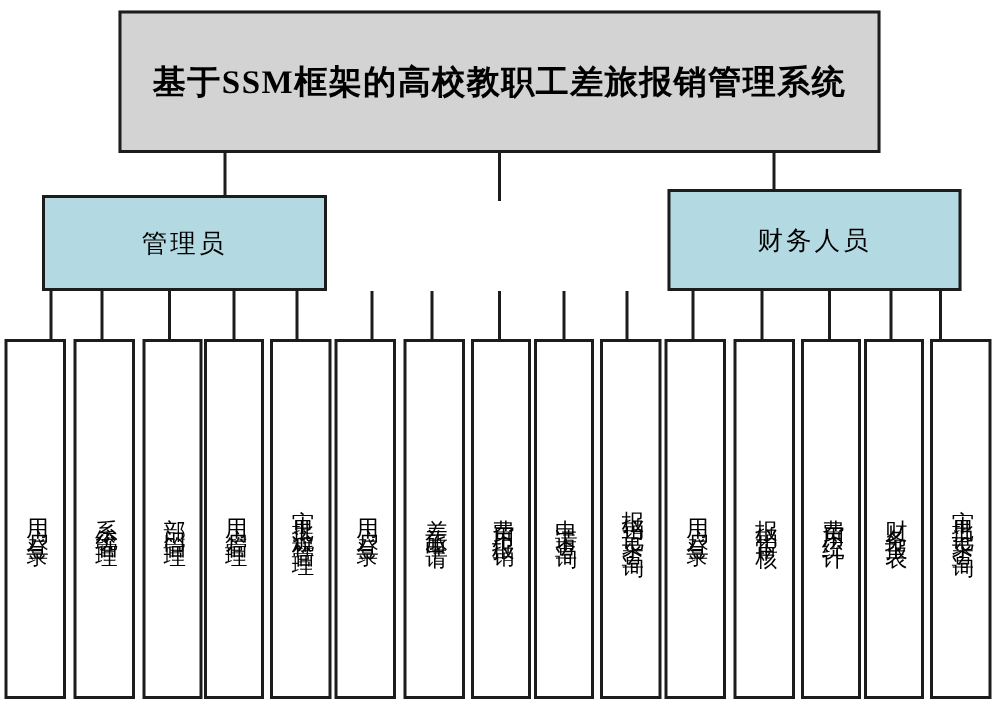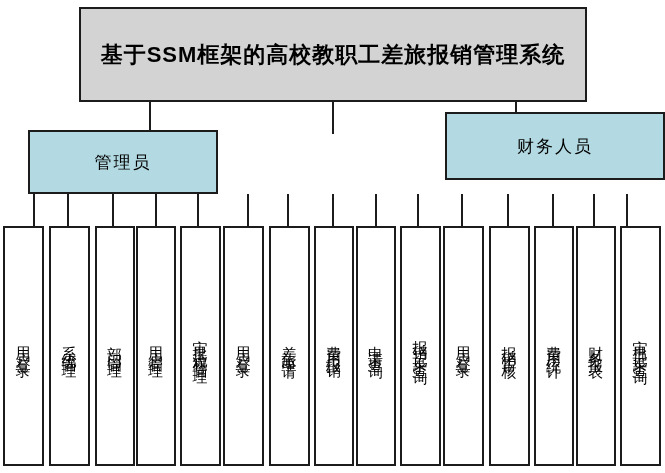--- a/index.html
+++ b/index.html
@@ -1,18 +1,18 @@
 <!DOCTYPE html>
 <html><head>
 <meta charset="utf-8">
 <style>
   html,body{margin:0;padding:0;background:#fff;}
   .canvas{
     position:relative;width:665px;height:473px;background:#ffffff;
-    font-family:Liberation Sans, sans-serif;color:#000;overflow:hidden;
+    font-family:Liberation Serif, serif;color:#000;overflow:hidden;
   }
   .node{
     position:absolute;box-sizing:border-box;border:2px solid #1c1c1c;
     display:flex;align-items:center;justify-content:center;z-index:2;
   }
   .root{background:#d3d3d3;font-size:22px;font-weight:bold;letter-spacing:1px;text-align:center;}
   .branch{background:#b3d9e2;font-size:17px;letter-spacing:2px;}
   .leaf{background:#ffffff;}
   .leaf .vtext{
     writing-mode:vertical-rl;text-orientation:upright;
@@ -29,21 +29,21 @@
     <span>基于SSM框架的高校教职工差旅报销管理系统</span>
   </div>
 
   <div class="vline" style="left:149px;top:98px;height:36px;"></div>
   <div class="vline" style="left:332px;top:98px;height:36px;"></div>
   <div class="vline" style="left:515px;top:98px;height:36px;"></div>
 
   <div class="node branch" style="left:28px;top:130px;width:190px;height:64px;">
     <span>管理员</span>
   </div>
-  <div class="node branch" style="left:445px;top:112px;width:220px;height:68px;">
+  <div class="node branch" style="left:445px;top:126px;width:196px;height:68px;">
     <span>财务人员</span>
   </div>
 
   <div class="vline" style="left:33px;top:194px;height:36px;"></div>
   <div class="vline" style="left:67px;top:194px;height:36px;"></div>
   <div class="vline" style="left:112px;top:194px;height:36px;"></div>
   <div class="vline" style="left:155px;top:194px;height:36px;"></div>
   <div class="vline" style="left:197px;top:194px;height:36px;"></div>
 
   <div class="vline" style="left:247px;top:194px;height:36px;"></div>

